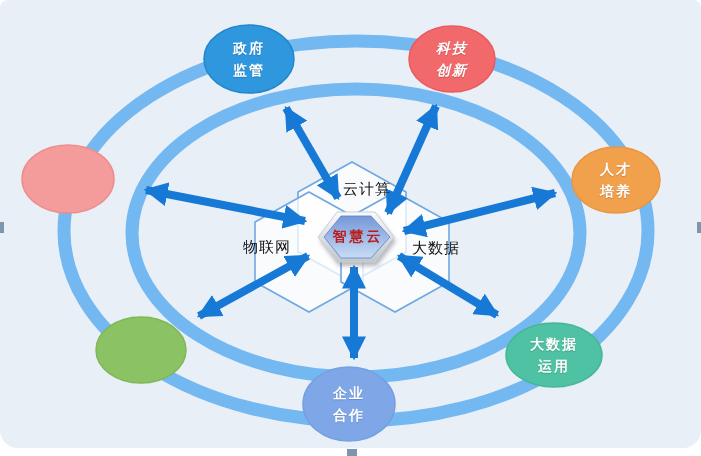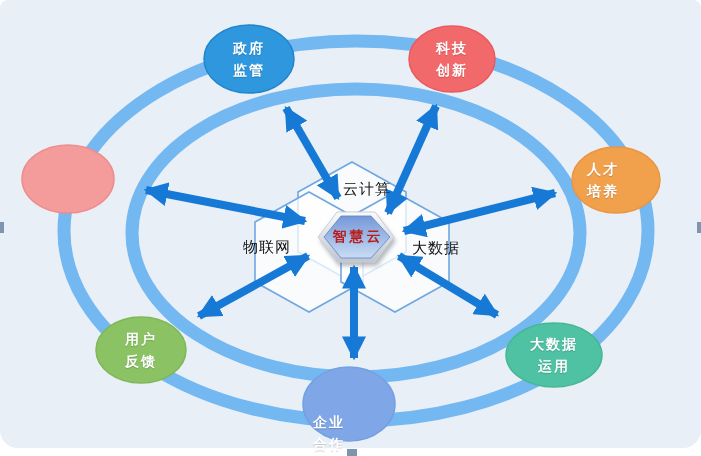--- a/index.html
+++ b/index.html
@@ -106,33 +106,29 @@
     <div class="hex-label" style="left:367px;top:189px;">云计算</div>
     <div class="hex-label" style="left:267px;top:247px;">物联网</div>
     <div class="hex-label" style="left:436px;top:248px;">大数据</div>
 
     <div class="center-label" style="left:358px;top:237px;">智慧云</div>
 
     <div class="node-label" style="left:249px;top:59px;">
       <span>政府</span><br>
       <span>监管</span>
     </div>
-    <div class="node-label" style="left:452px;top:59px;">
+    <div class="node-label" style="left:452px;top:59px;font-style:italic;">
       <span>科技</span><br>
       <span>创新</span>
     </div>
-    <div class="node-label" style="left:603px;top:180px;text-align:right;">
+    <div class="node-label" style="left:616px;top:180px;text-align:right;">
       <span>人才</span><br>
       <span>培养</span>
     </div>
-    <div class="node-label" style="left:141px;top:350px;">
-      <span>用户</span><br>
-      <span>反馈</span>
-    </div>
-    <div class="node-label" style="left:329px;top:404px;margin-top:29px;">
+    <div class="node-label" style="left:349px;top:404px;">
       <span>企业</span><br>
       <span>合作</span>
     </div>
     <div class="node-label" style="left:554px;top:355px;">
       <span>大数据</span><br>
       <span>运用</span>
     </div>
   </div>
 </div>
 

